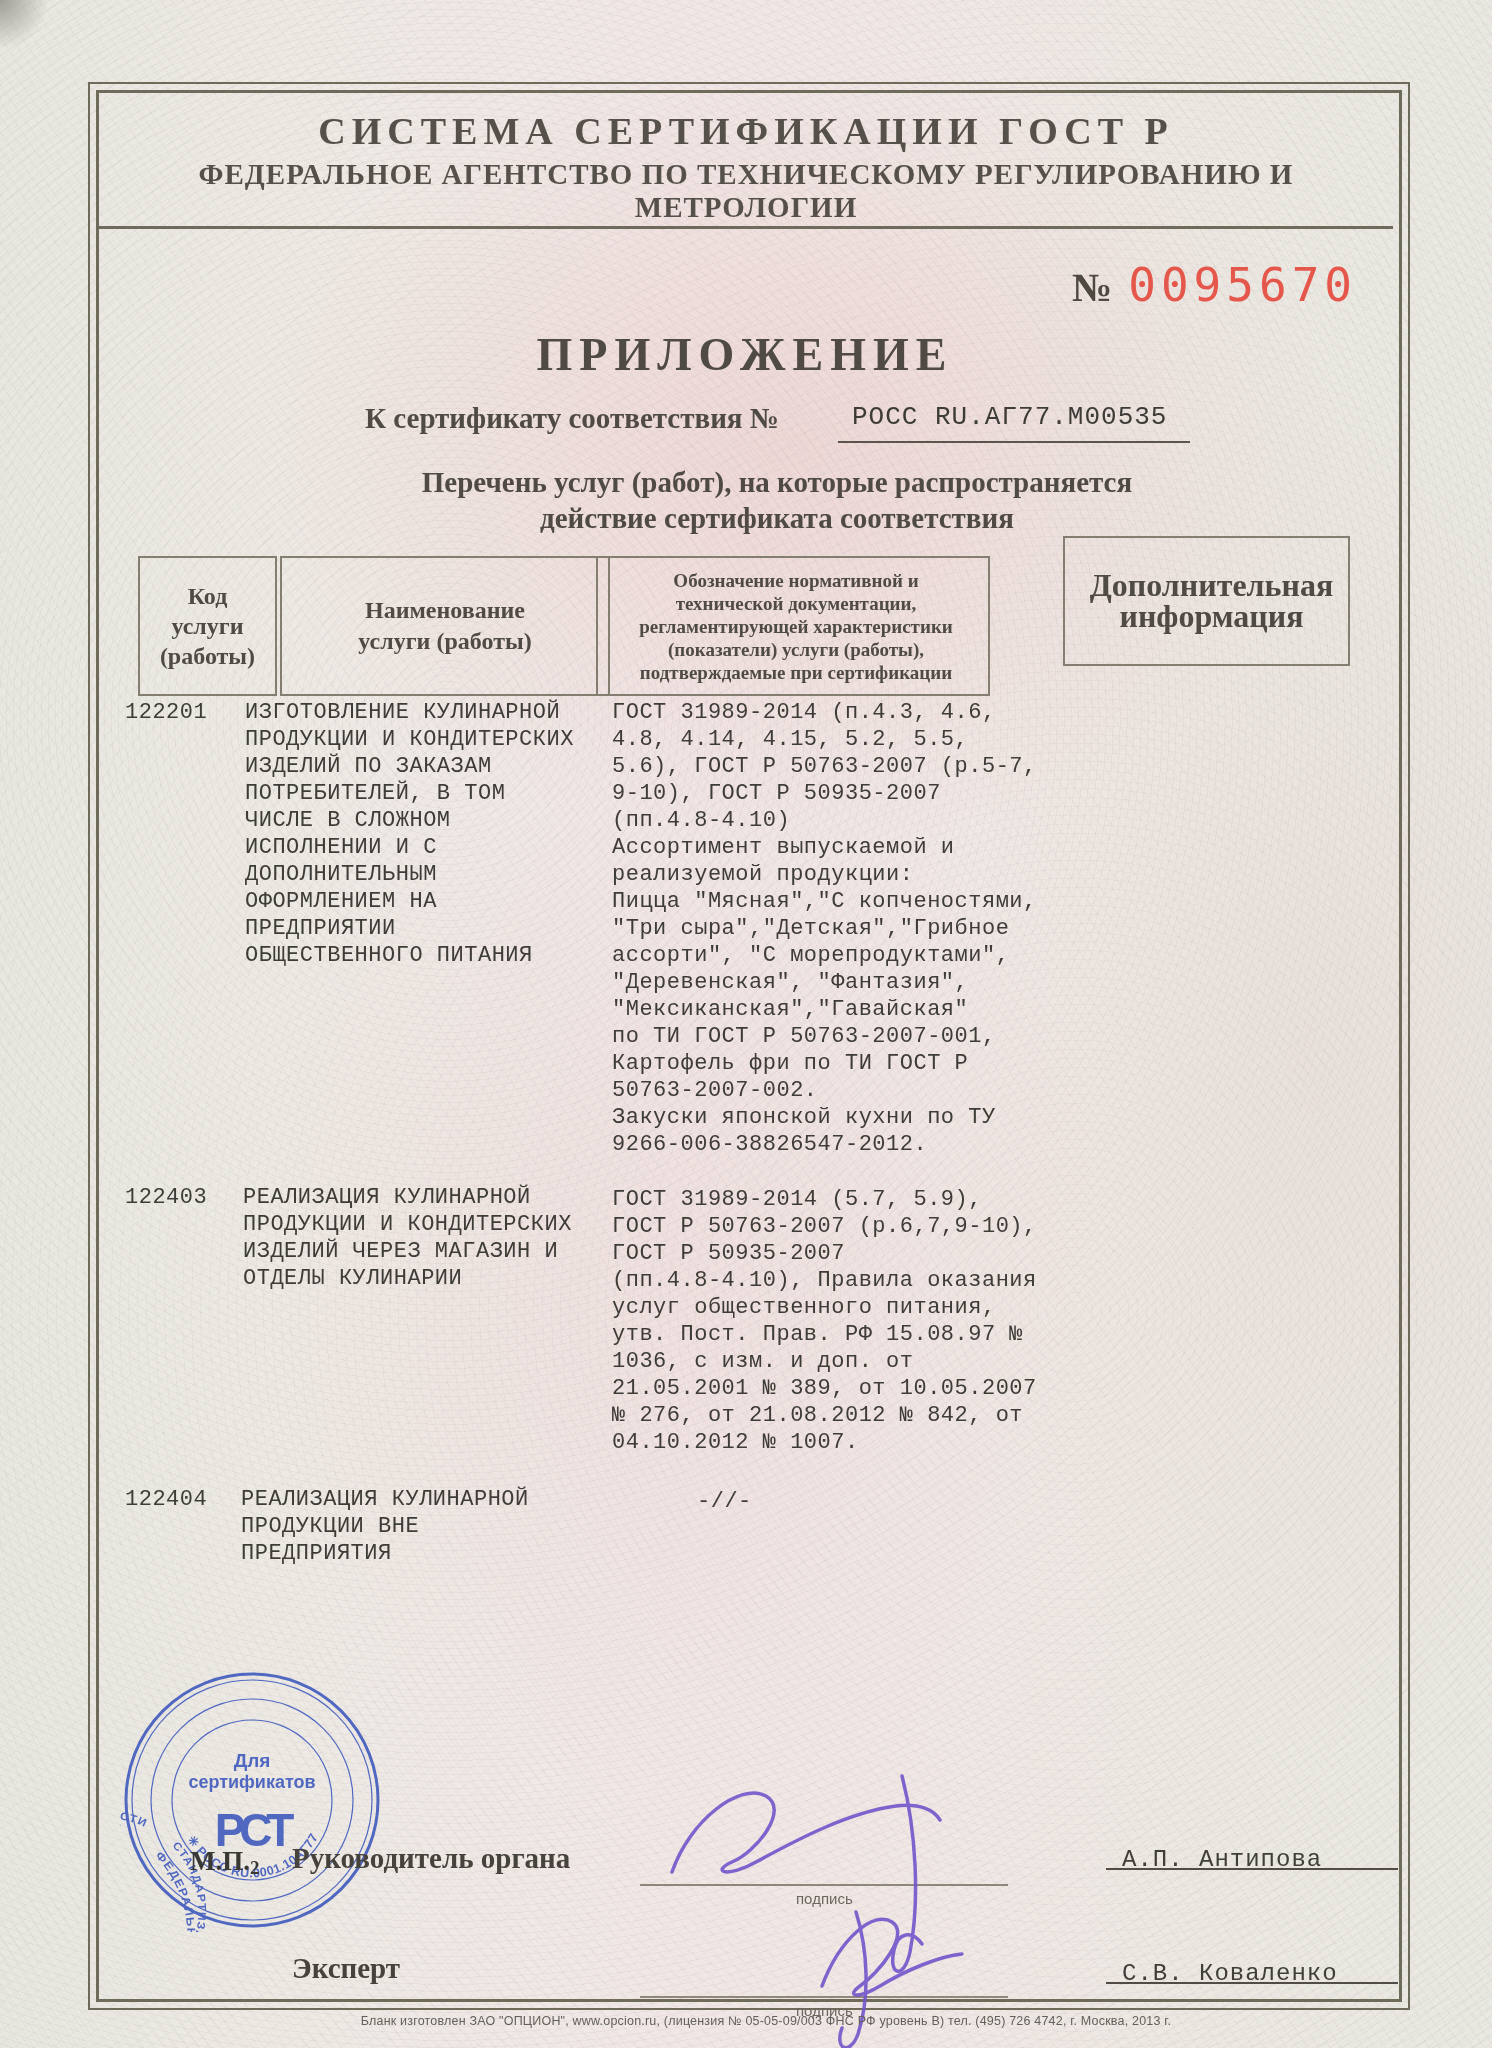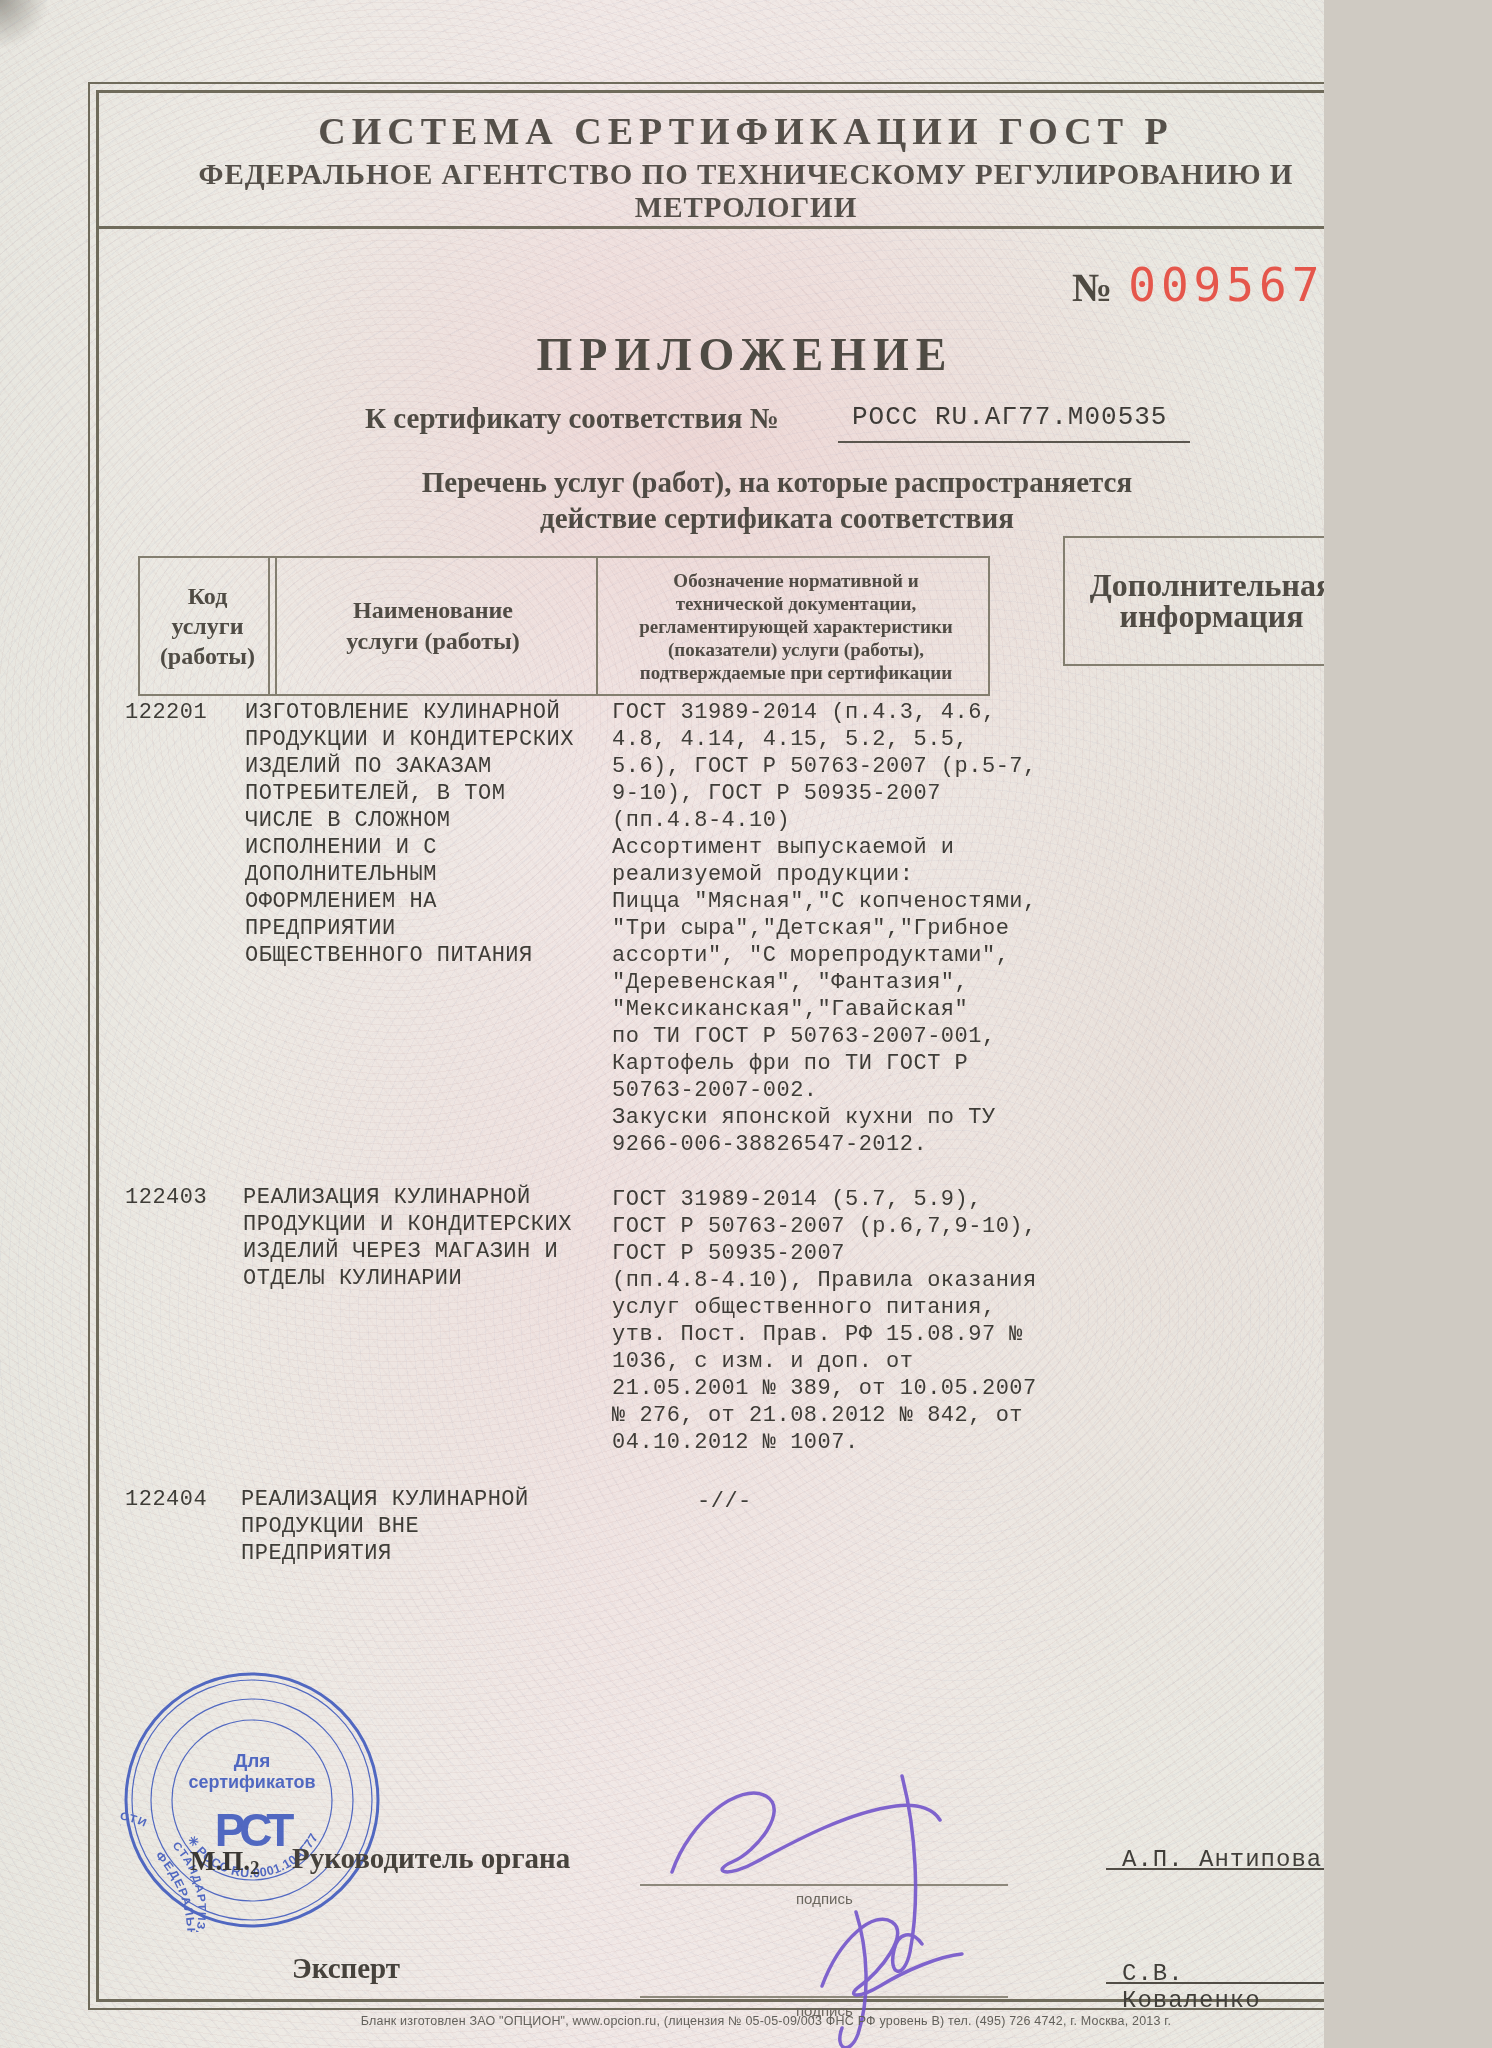--- a/index.html
+++ b/index.html
@@ -1,17 +1,17 @@
 <!DOCTYPE html>
 <html><head>
 <meta charset="utf-8">
 <style>
   html,body { margin:0; padding:0; background:#cfcac2; }
   .page {
-    position:relative; width:1324px; height:2048px; overflow:hidden;
+    position:relative; width:1492px; height:2048px; overflow:hidden;
     font-family:"Liberation Serif", serif;
     background:
       radial-gradient(circle 70px at 0% 0%, rgba(70,68,58,0.45), rgba(70,68,58,0) 70%),
       radial-gradient(ellipse 760px 560px at 53% 22%, rgba(231,178,178,0.30), rgba(231,178,178,0) 72%),
       radial-gradient(ellipse 520px 980px at 88% 52%, rgba(224,184,184,0.16), rgba(224,184,184,0) 70%),
       radial-gradient(ellipse 600px 700px at 45% 62%, rgba(230,190,190,0.18), rgba(230,190,190,0) 75%),
       linear-gradient(90deg,#e8e7e0 0%,#edeae4 18%,#f1e8e6 45%,#f0e8e5 62%,#ebe9e2 85%,#e9e8e1 100%);
   }
   .page::before {
     content:''; position:absolute; inset:0; pointer-events:none;
@@ -31,21 +31,21 @@
   .blank-no .sign { font-size:40px; font-weight:bold; color:#4e4a42; }
   .blank-no .num { margin-left:16px; font-family:"DejaVu Sans Mono", monospace; font-size:46px; color:#e5564b; letter-spacing:5px; }
   .doc-title { left:90px; width:1310px; top:328px; text-align:center; font-size:46px; font-weight:bold; letter-spacing:7px; color:#4f4b44; }
   .cert-label { left:365px; top:402px; font-size:29px; font-weight:bold; color:#4f4b44; }
   .cert-number { left:852px; top:402px; font-family:"Liberation Mono", monospace; font-size:26px; letter-spacing:1px; color:#3d3b37; }
   .cert-underline { left:838px; top:441px; width:352px; height:2px; background:#5a564e; }
   .subtitle { left:90px; width:1310px; top:464px; text-align:center; font-size:29px; font-weight:bold; color:#4f4b44; line-height:36px; white-space:pre-line;padding-left:32px; }
   .hcell { box-sizing:border-box; border:2px solid #837e6f; color:#4f4b44; font-weight:bold; text-align:center;
            display:flex; align-items:center; justify-content:center; white-space:pre-line; }
   .hc1 { left:138px; top:556px; width:139px; height:140px; font-size:24px; line-height:30px; }
-  .hc2 { left:268px; top:556px; width:330px; height:140px; font-size:24px; line-height:31px; }
+  .hc2 { left:280px; top:556px; width:330px; height:140px; font-size:24px; line-height:31px; }
   .hc3 { left:596px; top:556px; width:394px; height:140px; font-size:19px; line-height:23px;padding-left:6px; }
   .hc4 { left:1063px; top:536px; width:287px; height:130px; font-size:32px; line-height:31px;padding-left:10px; }
   .mono { font-family:"Liberation Mono", monospace; font-size:22px; letter-spacing:0.5px; line-height:27px;
           color:#3e3c37; white-space:pre-line; }
   .r1-code { left:125px; top:699px; }
   .r1-name { left:245px; top:699px; width:365px; }
   .r1-docs { left:612px; top:699px; width:455px; }
   .r1-info { left:1080px; top:702px; width:300px; }
   .r2-code { left:125px; top:1184px; }
   .r2-name { left:243px; top:1184px; width:365px; }

